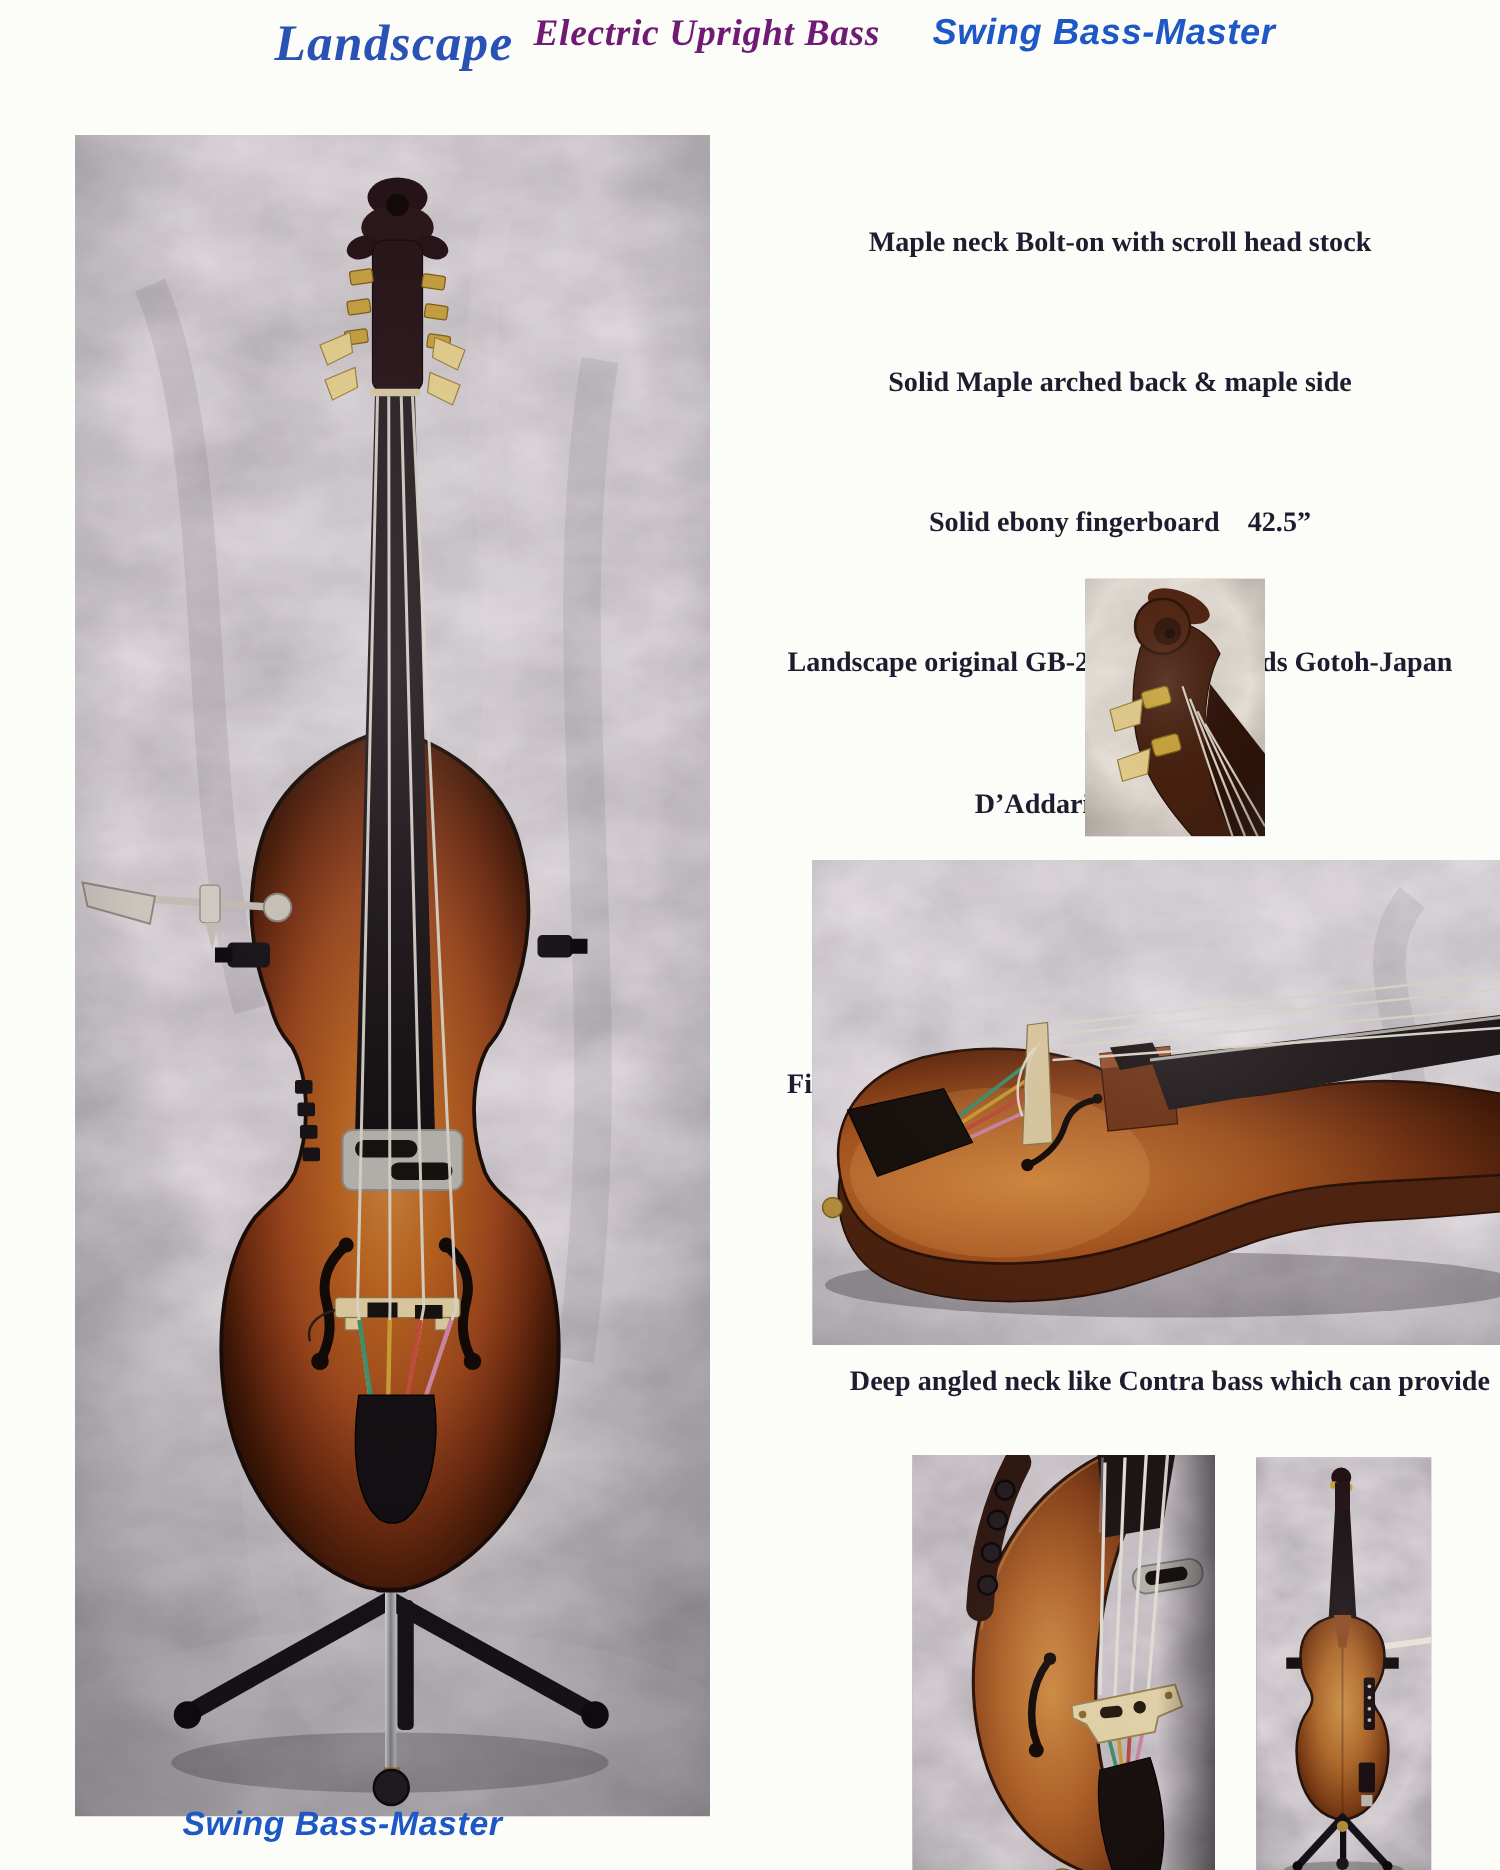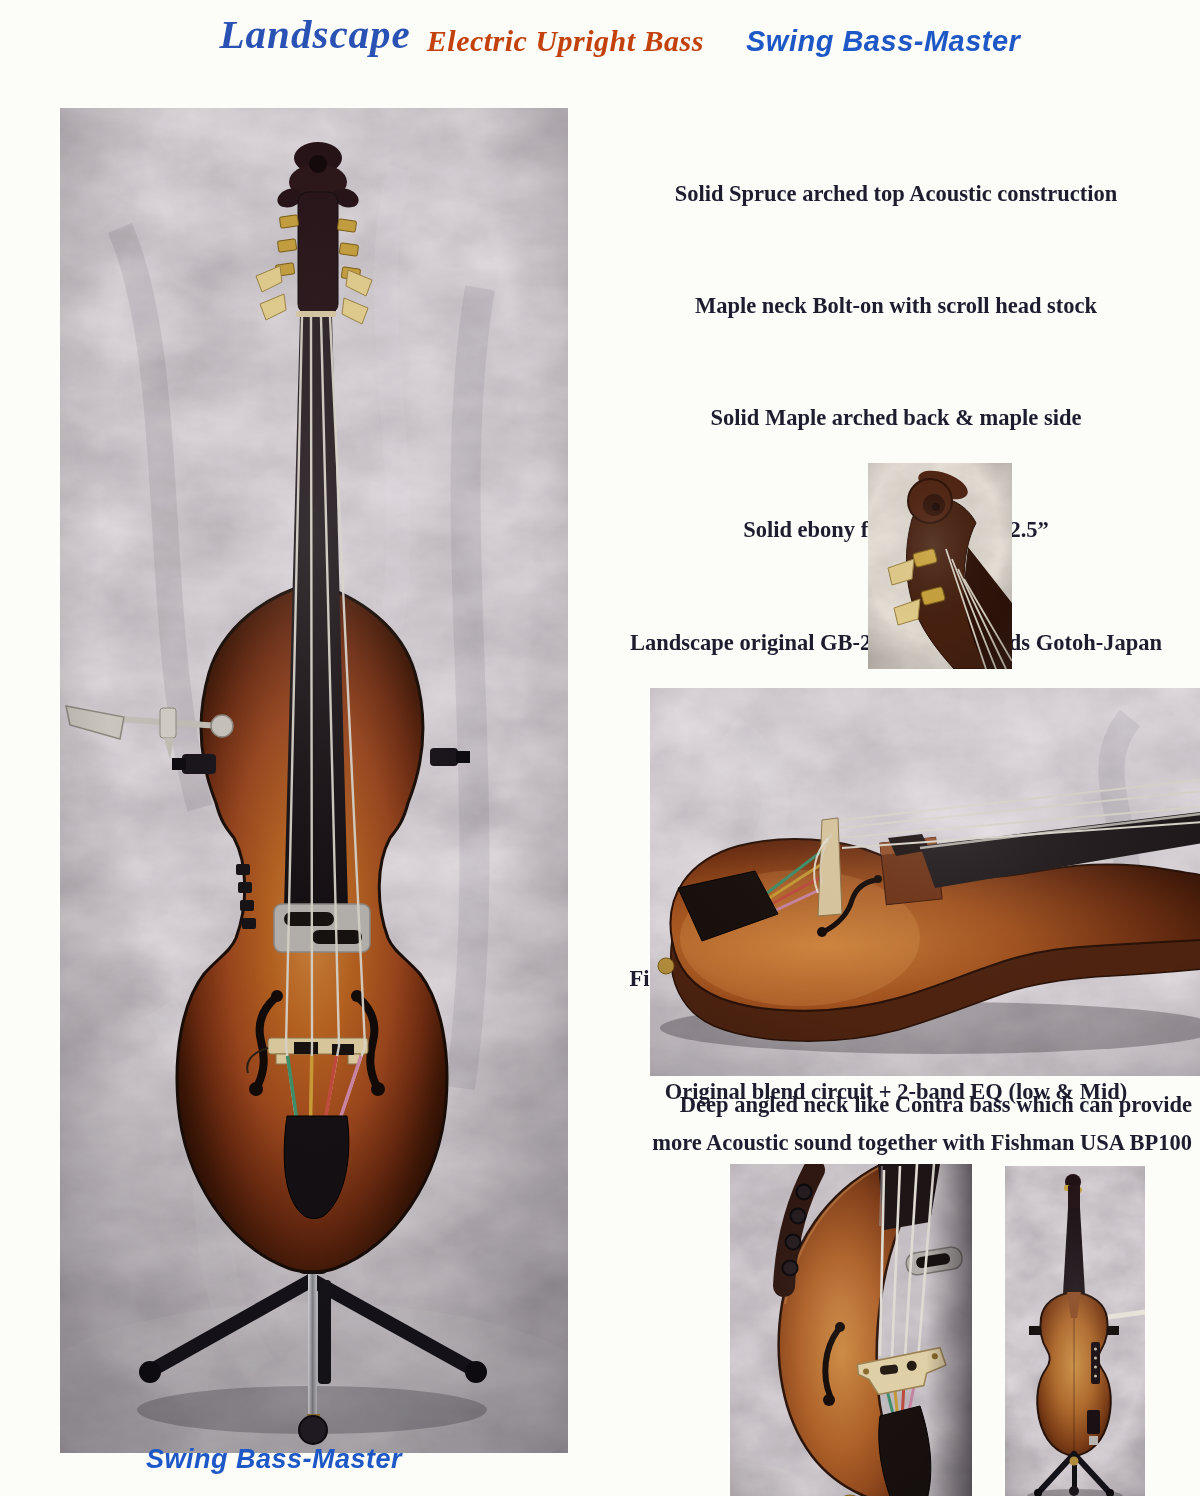--- a/index.html
+++ b/index.html
@@ -4,30 +4,30 @@
 <style>
   html,body{margin:0;padding:0;}
   body{
     width:1200px;height:1496px;position:relative;overflow:hidden;
     background:#fcfcf9;
     font-family:"Liberation Serif", serif;
   }
   
   .title-row{
     position:absolute;top:10px;left:0;width:1200px;
-    display:flex;justify-content:center;align-items:flex-end;
+    display:flex;justify-content:center;align-items:flex-start;
     gap:16px;padding-left:40px;box-sizing:border-box;
   }
   .brand{
     font-family:"Liberation Serif",serif;font-style:italic;font-weight:700;
     font-size:41px;color:#2a52b4;letter-spacing:1px;
   }
   .product{
     font-family:"Liberation Serif",serif;font-style:italic;font-weight:700;
-    font-size:30px;color:#c2410c;letter-spacing:0.5px;
+    font-size:30px;color:#701a75;letter-spacing:0.5px;
   }
   .model{
     font-family:"Liberation Sans",sans-serif;font-style:italic;font-weight:700;
     font-size:29px;color:#1d58c6;margin-left:26px;letter-spacing:0.5px;
   }
   
   .specs{
     position:absolute;left:600px;top:100px;width:592px;
     font-weight:700;font-size:22.5px;color:#1d1d2f;
     text-align:center;line-height:37.4px;white-space:pre-wrap;
@@ -216,21 +216,20 @@
       <path d="M301 948 L277 1020" stroke="#c884a2"></path>
     </g>
 
     <path d="M227 1008 L287 1008 C293 1050,284 1090,266 1106 C260 1112,248 1112,242 1106 C224 1090,221 1050,227 1008 Z" fill="#151013" stroke="#000"></path>
 
     <rect width="508" height="1345" fill="url(#aVig)"></rect>
   </svg>
 </figure>
 
 <div class="specs">
-  <div>Solid Spruce arched top Acoustic construction</div>
   <div>Maple neck Bolt-on with scroll head stock</div>
   <div>Solid Maple arched back &amp; maple side</div>
   <div>Solid ebony fingerboard    42.5”</div>
   <div>Landscape original GB-29 machine heads Gotoh-Japan</div>
   <div>D’Addario HP-610 USA</div>
   <div>Maple bridge &amp; Ebony tailpiece</div>
   <div>Fishman USA BP-100 Piezo-PU + original magnetic-PU</div>
   <div>Original blend circuit + 2-band EQ (low &amp; Mid)</div>
 </div>
 
@@ -351,21 +350,20 @@
 
       <polygon points="28,200 105,183 128,226 52,253" fill="#17100d" stroke="#050302"></polygon>
       <circle cx="16" cy="278" r="8" fill="#b8923e" stroke="#7c5d16"></circle>
     </g>
     <rect width="583" height="388" fill="url(#cVig)"></rect>
   </svg>
 </figure>
 
 <div class="description">
   <div>Deep angled neck like Contra bass which can provide</div>
-  <div>more Acoustic sound together with Fishman USA BP100</div>
 </div>
 
 <figure class="photo" id="photo-body" aria-label="Body close-up with maple bridge, strings and control knobs">
   <svg viewBox="0 0 242 348" xmlns="http://www.w3.org/2000/svg">
     <defs>
       <filter id="dCloth" x="0" y="0" width="100%" height="100%">
         <feTurbulence type="fractalNoise" baseFrequency="0.016 0.022" numOctaves="4" seed="21" stitchTiles="stitch"></feTurbulence>
         <feColorMatrix type="saturate" values="0"></feColorMatrix>
         <feComponentTransfer>
           <feFuncR type="linear" slope="0.40" intercept="0.38"></feFuncR>

